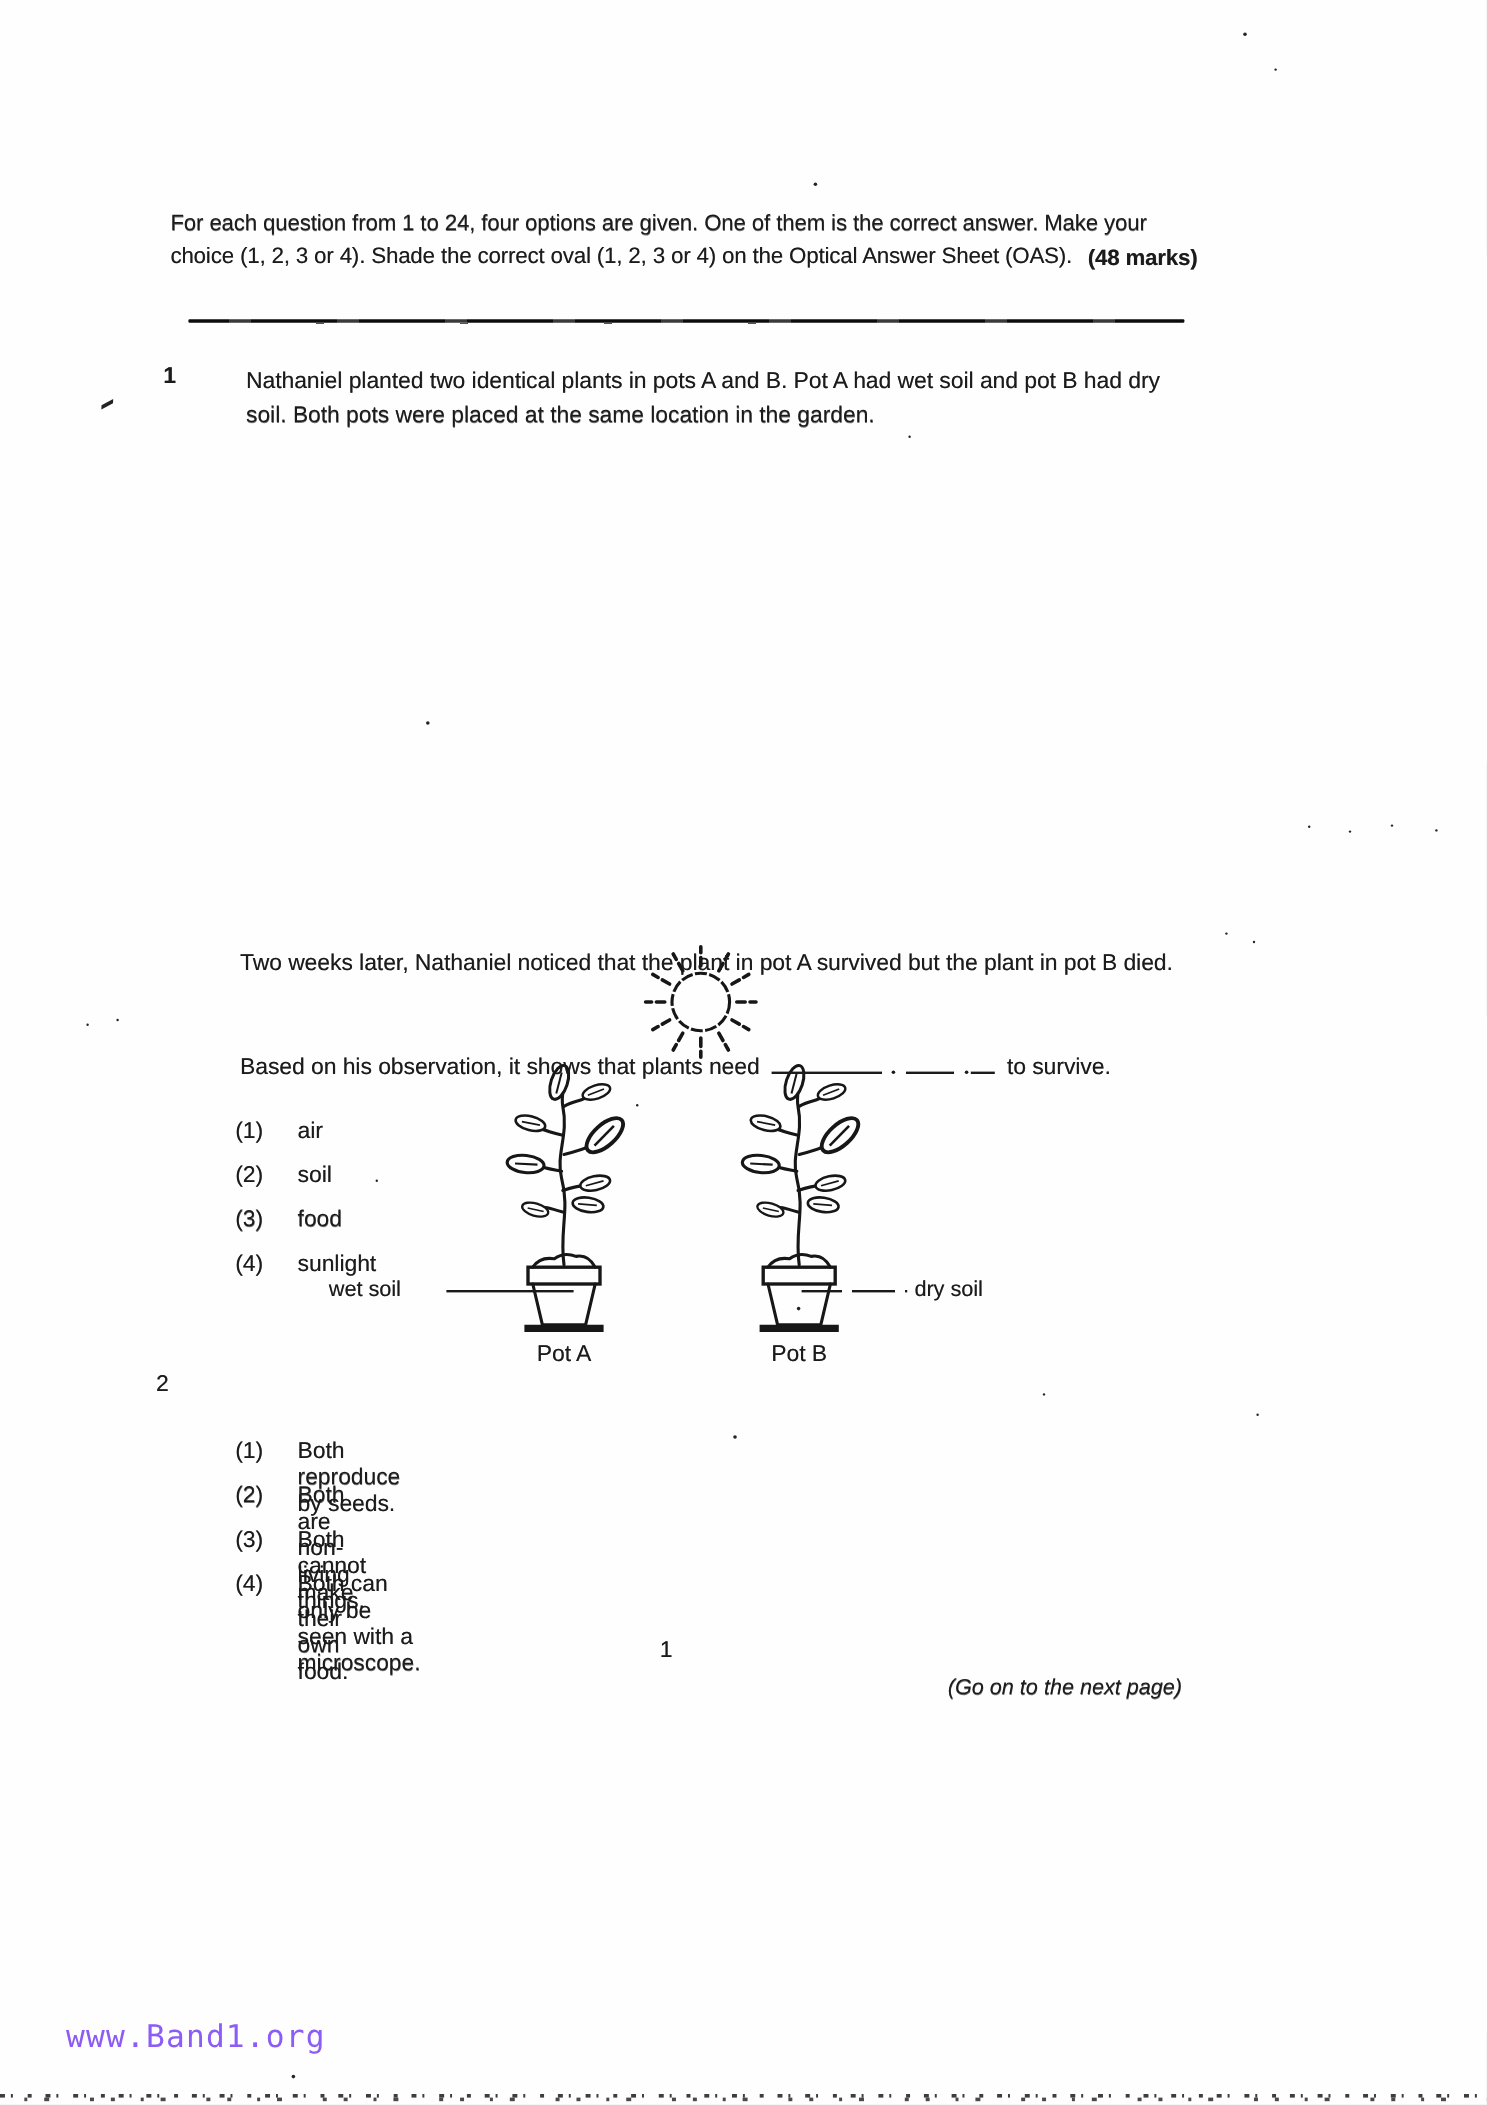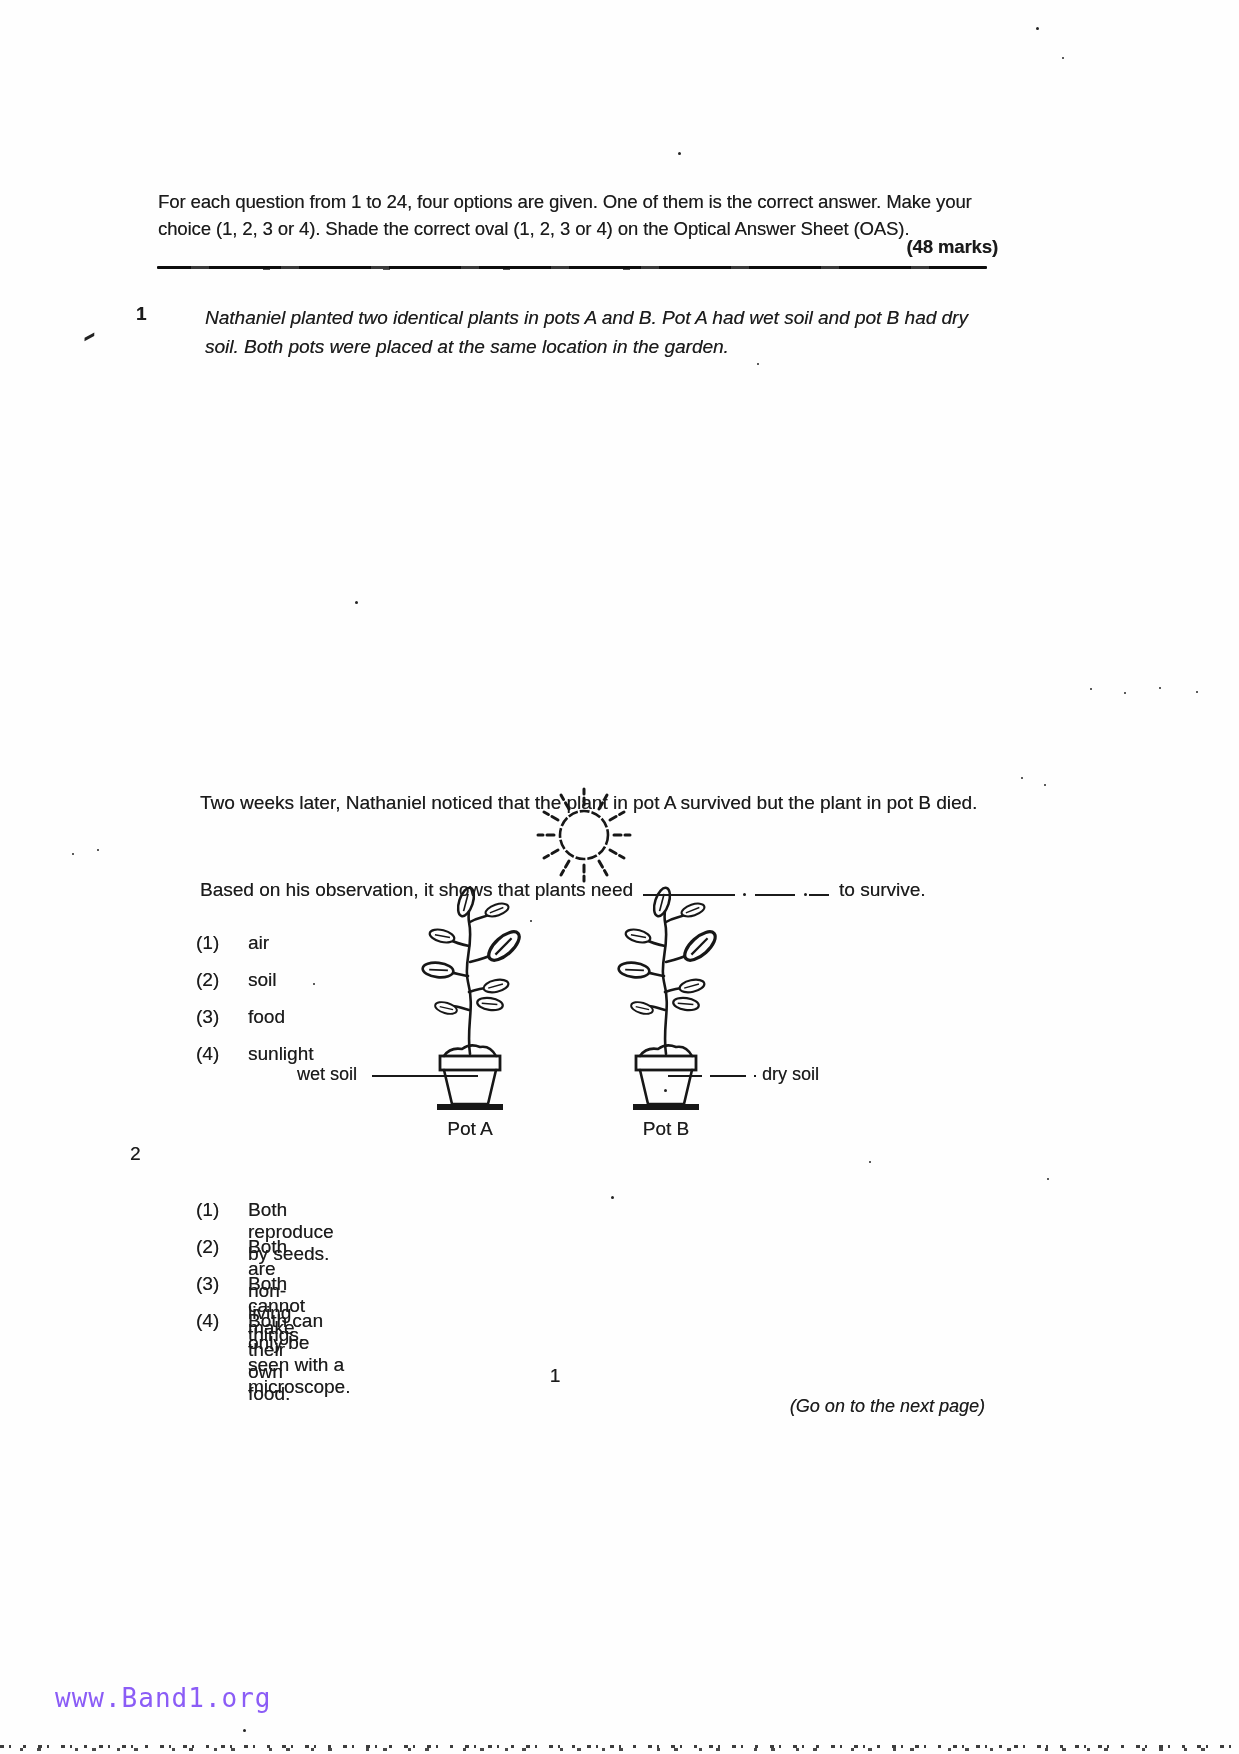--- a/index.html
+++ b/index.html
@@ -32,21 +32,21 @@
     background:repeating-linear-gradient(90deg,transparent 0 40px,#555 40px 47px,transparent 47px 120px);
   }
 
   
   .qnum{position:absolute;font-size:19px;}
   .qnum.bold{font-weight:bold;}
   .qtext{position:absolute;font-size:19px;line-height:1.55;}
   .para{position:absolute;font-size:19px;line-height:1.55;}
 
   .q1-num{left:136px;top:303px;}
-  .q1-text{left:205px;top:303px;width:792px;font-style:italic;}
+  .q1-text{left:205px;top:303px;width:792px;}
   .q1-obs{left:200px;top:788px;width:800px;}
   .q1-stem{left:200px;top:875px;width:820px;}
   .blank{display:inline-block;border-bottom:2px solid #1b1b1b;height:14px;vertical-align:baseline;}
   .blank.b1{width:92px;margin:0 6px 0 10px;}
   .blank.b2{width:40px;margin:0 7px;}
   .blank.b3{width:20px;margin-right:10px;}
   .blank-dot{display:inline-block;width:3px;height:3px;background:#1b1b1b;border-radius:50%;vertical-align:baseline;margin:0 2px;}
 
   .options{position:absolute;left:196px;list-style:none;margin:0;padding:0;font-size:19px;}
   .options li{height:37px;position:relative;}
@@ -57,21 +57,21 @@
   .q2-text{left:196px;top:1143px;width:700px;}
   .q2-options{top:1199px;}
 
   
   .figure{position:absolute;left:0;top:388px;width:1239px;height:390px;}
   .sun{position:absolute;left:534px;top:397px;width:100px;height:100px;}
   .plant{position:absolute;width:140px;height:240px;top:488px;}
   .plant-a{left:400px;}
   .plant-b{left:596px;}
   .soil-label{position:absolute;top:676px;font-size:18px;}
-  .wet-soil-label{left:288px;width:78px;text-align:center;}
+  .wet-soil-label{left:274px;width:78px;text-align:left;}
   .dry-soil-label{left:762px;}
   .leader{position:absolute;height:0;border-top:2px solid #191919;}
   .wet-leader{left:372px;top:687px;width:106px;}
   .dry-leader{left:668px;top:687px;width:88px;border-top-style:dashed;border-image:repeating-linear-gradient(90deg,#191919 0 34px,transparent 34px 42px) 2;}
   .pot-caption{position:absolute;top:730px;width:140px;text-align:center;font-size:19px;}
   .pot-a-caption{left:400px;}
   .pot-b-caption{left:596px;}
 
   
   .page-number{position:absolute;left:540px;top:1365px;width:30px;text-align:center;font-size:19px;}
@@ -128,21 +128,21 @@
         <rect x="40" y="180" width="60" height="14" fill="none" stroke="#171717" stroke-width="2.8"></rect>
 
         <path class="stroke" d="M44,194 L52,228 L88,228 L96,194"></path>
 
         <line x1="37" y1="231" x2="103" y2="231" stroke="#171717" stroke-width="6"></line>
       </g>
     </defs>
   </svg>
 
   <div class="instructions ink">
-    <p style="margin:16px">For each question from 1 to 24, four options are given. One of them is the correct answer. Make your choice (1, 2, 3 or 4). Shade the correct oval (1, 2, 3 or 4) on the Optical Answer Sheet (OAS).</p>
+    <p style="margin:0">For each question from 1 to 24, four options are given. One of them is the correct answer. Make your choice (1, 2, 3 or 4). Shade the correct oval (1, 2, 3 or 4) on the Optical Answer Sheet (OAS).</p>
     <span class="marks">(48 marks)</span>
   </div>
   <div class="rule"></div>
   <div class="tick-mark"></div>
 
   <div class="qnum bold q1-num ink">1</div>
   <div class="qtext q1-text ink">Nathaniel planted two identical plants in pots A and B. Pot A had wet soil and pot B had dry soil. Both pots were placed at the same location in the garden.</div>
 
   <div class="figure">
     <svg class="sun" viewBox="-50 -50 100 100">

